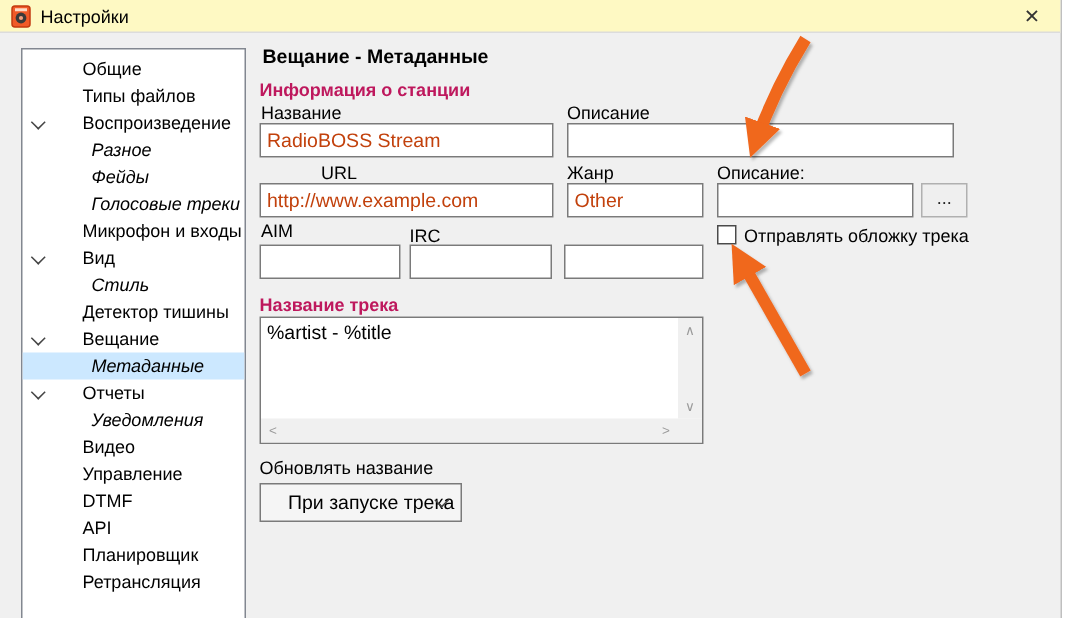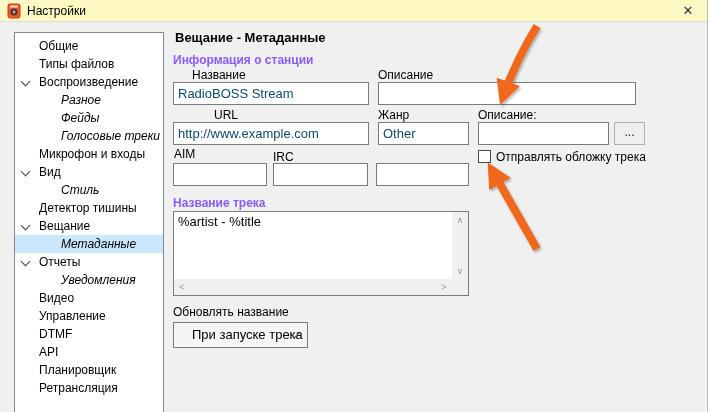--- a/index.html
+++ b/index.html
@@ -18,30 +18,30 @@
 
   
   .tree { position:absolute; left:14px; top:32px; width:150px; height:390px;
           background:#ffffff; border:1px solid #828790; padding-top:4px; overflow:hidden; }
   .tree-row { position:relative; height:18px; line-height:18px; font-size:12px; color:#000; }
   .tree-row.selected { background:#cce8ff; }
   .tree-chevron { position:absolute; left:7px; top:5px; width:7px; height:7px;
                   border-left:1.6px solid #454545; border-bottom:1.6px solid #454545;
                   transform:rotate(-45deg); }
   .tree-label { display:inline-block; white-space:nowrap; }
-  .tree-label.lvl1 { margin-left:24px; }
+  .tree-label.lvl1 { margin-left:40px; }
   .tree-label.lvl2 { margin-left:46px;font-style:italic; }
 
   
   .hdr { position:absolute; font-weight:bold; font-size:13px; color:#000; }
-  .sect { position:absolute; font-weight:bold; font-size:12px; color:#8b5cf6; }
+  .sect { position:absolute; font-weight:bold; font-size:12px; color:#be185d; }
   .lbl { position:absolute; font-size:12px; color:#000; white-space:nowrap; }
 
   .tin { position:absolute; height:23px; background:#fff; border:1px solid #7a7a7a;
-         font-family:"Liberation Sans", sans-serif; font-size:13px; color:#0c4a6e;
+         font-family:"Liberation Sans", sans-serif; font-size:13px; color:#c2410c;
          padding:0 4px; }
   .browse-btn { position:absolute; left:614px; top:122px; width:31px; height:23px;
                 background:#efefef; border:1px solid #b0b0b0; font-size:12px;
                 color:#222; line-height:19px; text-align:center; }
 
   .chk { position:absolute; left:478px; top:150px; width:13px; height:13px;
          background:#fff; border:1px solid #4a4a4a; }
 
   
   .memo { position:absolute; left:173px; top:211px; width:296px; height:85px;
@@ -101,21 +101,21 @@
       <div class="tree-row"><span class="tree-label lvl1">Управление</span></div>
       <div class="tree-row"><span class="tree-label lvl1">DTMF</span></div>
       <div class="tree-row"><span class="tree-label lvl1">API</span></div>
       <div class="tree-row"><span class="tree-label lvl1">Планировщик</span></div>
       <div class="tree-row"><span class="tree-label lvl1">Ретрансляция</span></div>
     </div>
 
   <div class="hdr" style="left:175px; top:30px;">Вещание - Метаданные</div>
   <div class="sect" style="left:173px; top:53px;">Информация о станции</div>
 
-  <div class="lbl" style="left:174px; top:68px;margin-left:18px;">Название</div>
+  <div class="lbl" style="left:174px; top:68px;">Название</div>
   <input class="tin" style="left: 173px; top: 82px; width: 196px;" value="RadioBOSS Stream">
 
   <div class="lbl" style="left:378px; top:68px;">Описание</div>
   <input class="tin" style="left: 378px; top: 82px; width: 258px;" value="">
 
   <div class="lbl" style="left:174px; top:108px;margin-left:40px;">URL</div>
   <input class="tin" style="left: 173px; top: 122px; width: 196px;" value="http://www.example.com">
 
   <div class="lbl" style="left:378px; top:108px;">Жанр</div>
   <input class="tin" style="left: 378px; top: 122px; width: 91px;" value="Other">

